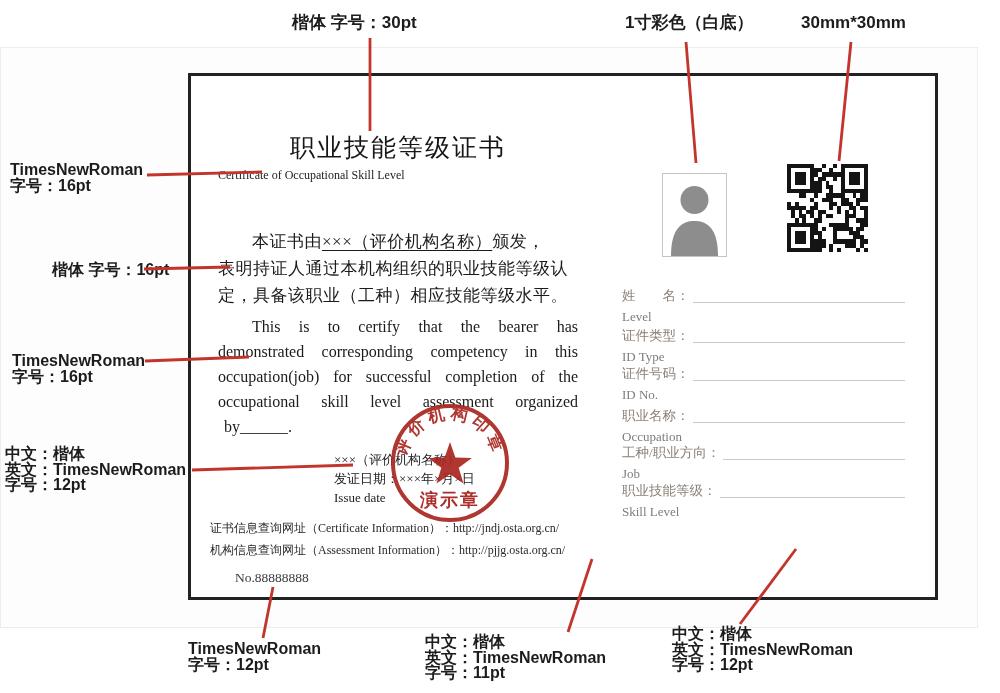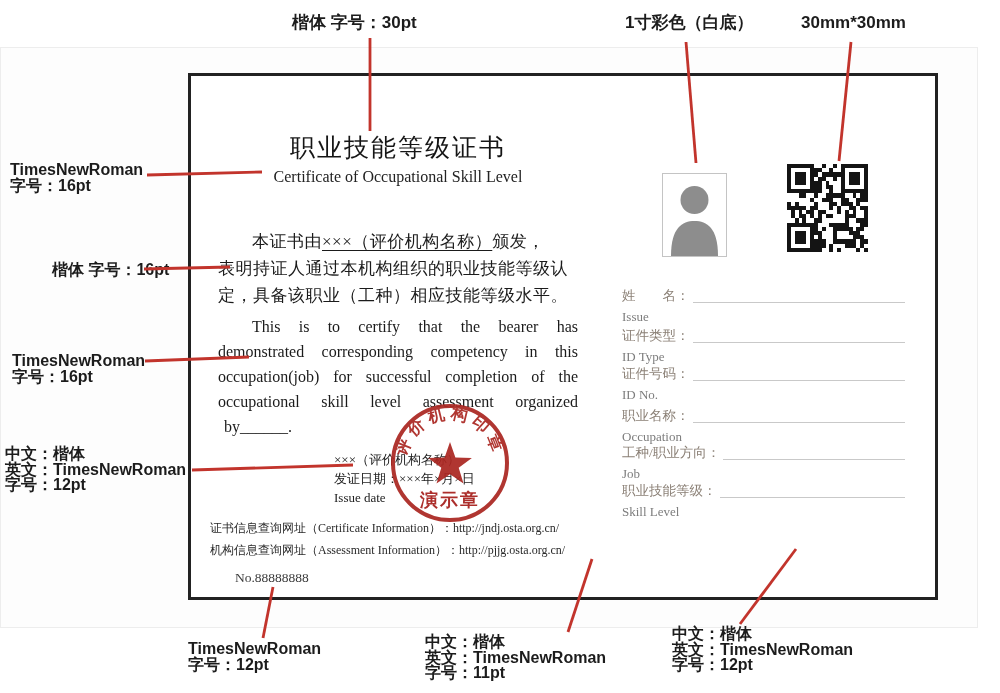--- a/index.html
+++ b/index.html
@@ -15,22 +15,22 @@
                 border:3px solid #222; background:#fff; }
 
   
   .ann { position:absolute; font-weight:bold; color:#1c1c1c; font-size:16px; line-height:15.5px; white-space:nowrap; }
   .ann.top { font-size:17px; }
 
   
   .lines { position:absolute; left:0; top:0; width:1000px; height:693px; pointer-events:none; z-index:40; }
   .cert-title { position:absolute; left:218px; top:131px; width:360px; text-align:center;
                 font-family:"Liberation Serif","DejaVu Serif",serif; font-size:25px; letter-spacing:2px; color:#151515; white-space:nowrap; }
-  .cert-subtitle { position:absolute; left:218px; top:168px; width:360px; text-align:center;
-                   font-family:"Liberation Serif","DejaVu Serif",serif; font-size:16px; color:#222; white-space:nowrap; }
+  .cert-subtitle { position:absolute; left:218px; top:168px; width:360px; 
+                   font-family:"Liberation Serif","DejaVu Serif",serif; font-size:12px; color:#222; white-space:nowrap; }
 
   .zh-para { position:absolute; left:218px; top:228px; width:360px;
              font-family:"Liberation Serif","DejaVu Serif",serif; font-size:17px; line-height:27px;
              color:#1b1b1b; letter-spacing:0.5px; }
   .zh-para .indent { text-indent:34px; white-space:nowrap; }
   .zh-para .u { text-decoration:underline; text-underline-offset:3px; }
   .zh-line { white-space:nowrap; }
 
   .en-para { position:absolute; left:218px; top:314px; width:360px;
              font-family:"Liberation Serif","DejaVu Serif",serif; font-size:16px; line-height:25px; color:#1b1b1b; }
@@ -322,21 +322,21 @@
           <rect x="2" y="16" width="3" height="3"></rect>
       </g>
     </svg>
   </div>
 
   <div class="field-row" style="top:288px">
     <div class="field-zh-line">
         <span class="zh-label">姓　　名：</span>
         <span class="fill-line"></span>
       </div>
-    <div class="field-en">Issue</div>
+    <div class="field-en">Level</div>
   </div>
   <div class="field-row" style="top:328px">
     <div class="field-zh-line">
         <span class="zh-label">证件类型：</span>
         <span class="fill-line"></span>
       </div>
     <div class="field-en">ID Type</div>
   </div>
   <div class="field-row" style="top:366px">
     <div class="field-zh-line">

